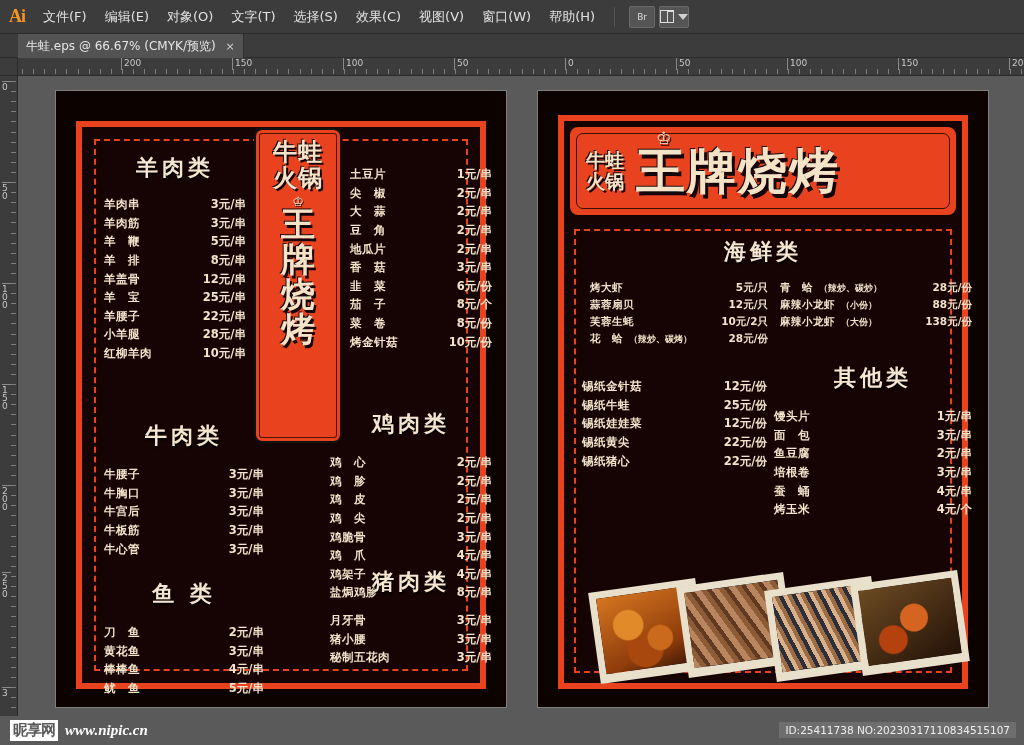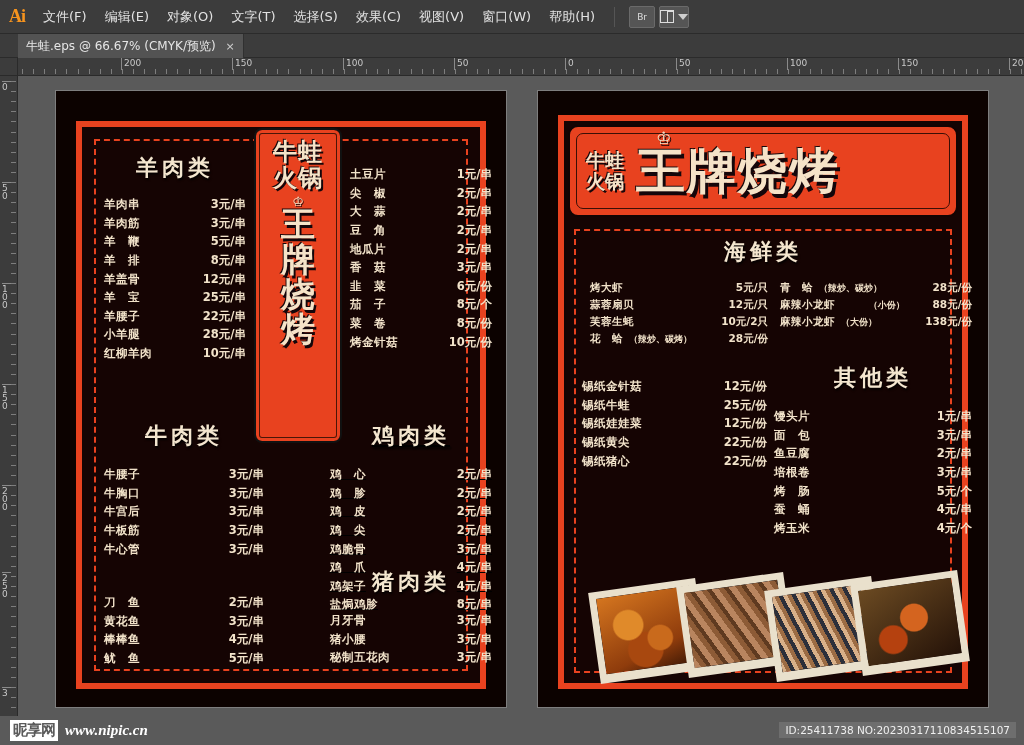--- a/index.html
+++ b/index.html
@@ -534,21 +534,21 @@
                 <span class="item-name">牛板筋</span>
                 <span class="item-price">3元/串</span>
               </div>
               <div class="item-row">
                 <span class="item-name">牛心管</span>
                 <span class="item-price">3元/串</span>
               </div>
             </div>
         </div>
 
-        <div class="col" id="col-chicken" style="left:248px; top:294px; width:162px;text-decoration:underline;">
+        <div class="col" id="col-chicken" style="left:248px; top:282px; width:162px;">
           <div class="cat-title">鸡肉类</div>
           <div id="list-chicken" style="margin-top:14px;">
               <div class="item-row">
                 <span class="item-name">鸡　心</span>
                 <span class="item-price">2元/串</span>
               </div>
               <div class="item-row">
                 <span class="item-name">鸡　胗</span>
                 <span class="item-price">2元/串</span>
               </div>
@@ -573,20 +573,21 @@
                 <span class="item-price">4元/串</span>
               </div>
               <div class="item-row">
                 <span class="item-name">盐焗鸡胗</span>
                 <span class="item-price">8元/串</span>
               </div>
             </div>
         </div>
 
         <div class="col" id="col-fish" style="left:22px; top:452px; width:160px;">
+          <div class="cat-title">鱼 类</div>
           <div id="list-fish" style="margin-top:14px;">
               <div class="item-row">
                 <span class="item-name">刀　鱼</span>
                 <span class="item-price">2元/串</span>
               </div>
               <div class="item-row">
                 <span class="item-name">黄花鱼</span>
                 <span class="item-price">3元/串</span>
               </div>
               <div class="item-row">
@@ -659,21 +660,21 @@
               </div>
             </div>
           <div class="col" id="list-sea-right" style="left:204px; top:48px; width:192px;">
               <div class="item-row" style="font-size: 10.5px;">
                 <span class="item-name">青　蛤</span>
                 <span style="font-size: 9px; flex: 1 1 0%; text-align: left; padding-left: 6px;">（辣炒、碳炒）</span>
                 <span class="item-price">28元/份</span>
               </div>
               <div class="item-row" style="font-size: 10.5px;">
                 <span class="item-name">麻辣小龙虾</span>
-                <span style="font-size: 9px; flex: 1 1 0%; text-align: center; padding-left: 6px;">（小份）</span>
+                <span style="font-size: 9px; flex: 1 1 0%; text-align: left; padding-left: 6px;">（小份）</span>
                 <span class="item-price">88元/份</span>
               </div>
               <div class="item-row" style="font-size: 10.5px;">
                 <span class="item-name">麻辣小龙虾</span>
                 <span style="font-size: 9px; flex: 1 1 0%; text-align: left; padding-left: 6px;">（大份）</span>
                 <span class="item-price">138元/份</span>
               </div>
             </div>
 
           <div class="col" style="left:6px; top:132px; width:185px;">
@@ -712,24 +713,20 @@
                   <span class="item-name">面　包</span>
                   <span class="item-price">3元/串</span>
                 </div>
                 <div class="item-row">
                   <span class="item-name">鱼豆腐</span>
                   <span class="item-price">2元/串</span>
                 </div>
                 <div class="item-row">
                   <span class="item-name">培根卷</span>
                   <span class="item-price">3元/串</span>
-                </div>
-                <div class="item-row">
-                  <span class="item-name">烤　肠</span>
-                  <span class="item-price">5元/个</span>
                 </div>
                 <div class="item-row">
                   <span class="item-name">蚕　蛹</span>
                   <span class="item-price">4元/串</span>
                 </div>
                 <div class="item-row">
                   <span class="item-name">烤玉米</span>
                   <span class="item-price">4元/个</span>
                 </div>
               </div>

